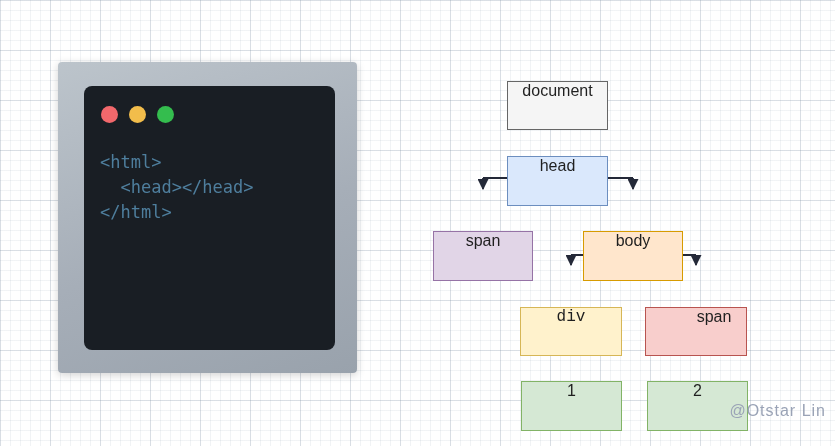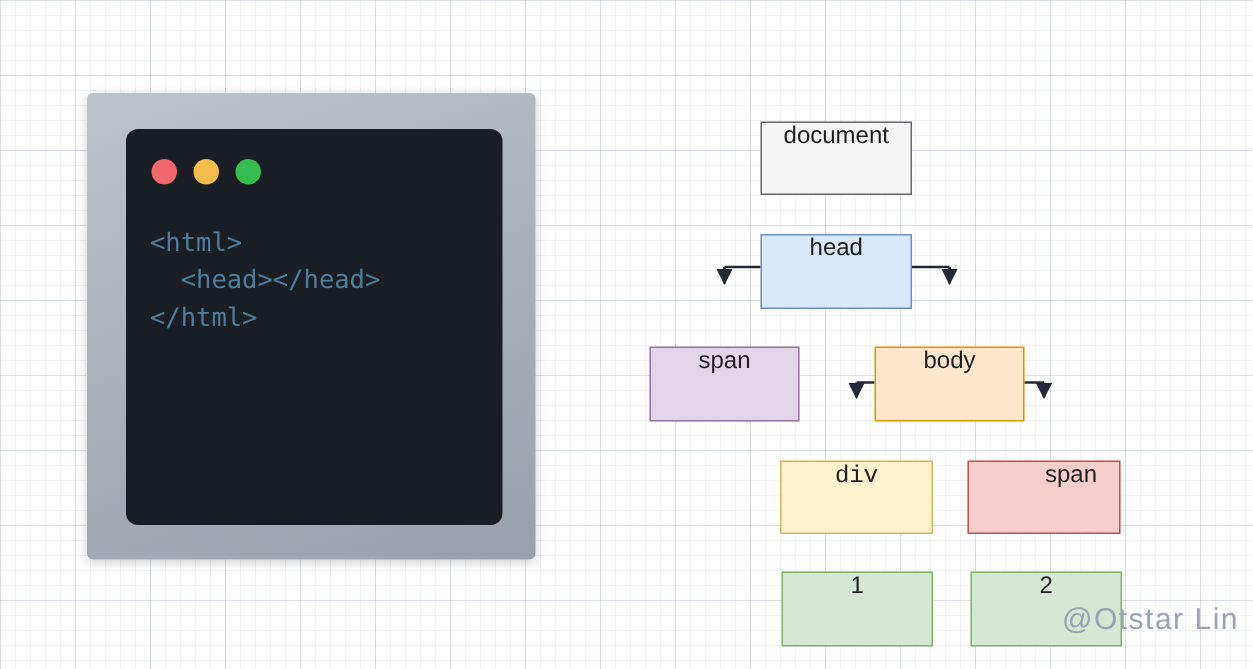--- a/index.html
+++ b/index.html
@@ -66,21 +66,21 @@
   .node-div     {left:520px;top:268px;width:102px;height:49px;background:#fff2cc;border-color:#d6b656;font-family:Liberation Mono, monospace;}
   .node-span    {left:645px;top:268px;width:102px;height:49px;background:#f8cecc;border-color:#b85450;padding-left:36px;}
   .node-one     {left:521px;top:342px;width:101px;height:50px;background:#d5e8d4;border-color:#82b366;}
   .node-two     {left:647px;top:342px;width:101px;height:50px;background:#d5e8d4;border-color:#82b366;}
 
   .edges-svg{position:absolute;left:0;top:0;pointer-events:none;}
 
   
   .watermark{
     position:absolute;right:9px;top:402px;
-    font-size:20px;letter-spacing:1px;
+    font-size:16px;letter-spacing:1px;
     color:#9aa3b6;
   }
 </style>
 </head>
 <body>
 
 <div class="canvas">
 
   <div class="editor-frame">
     <div class="editor-window">

